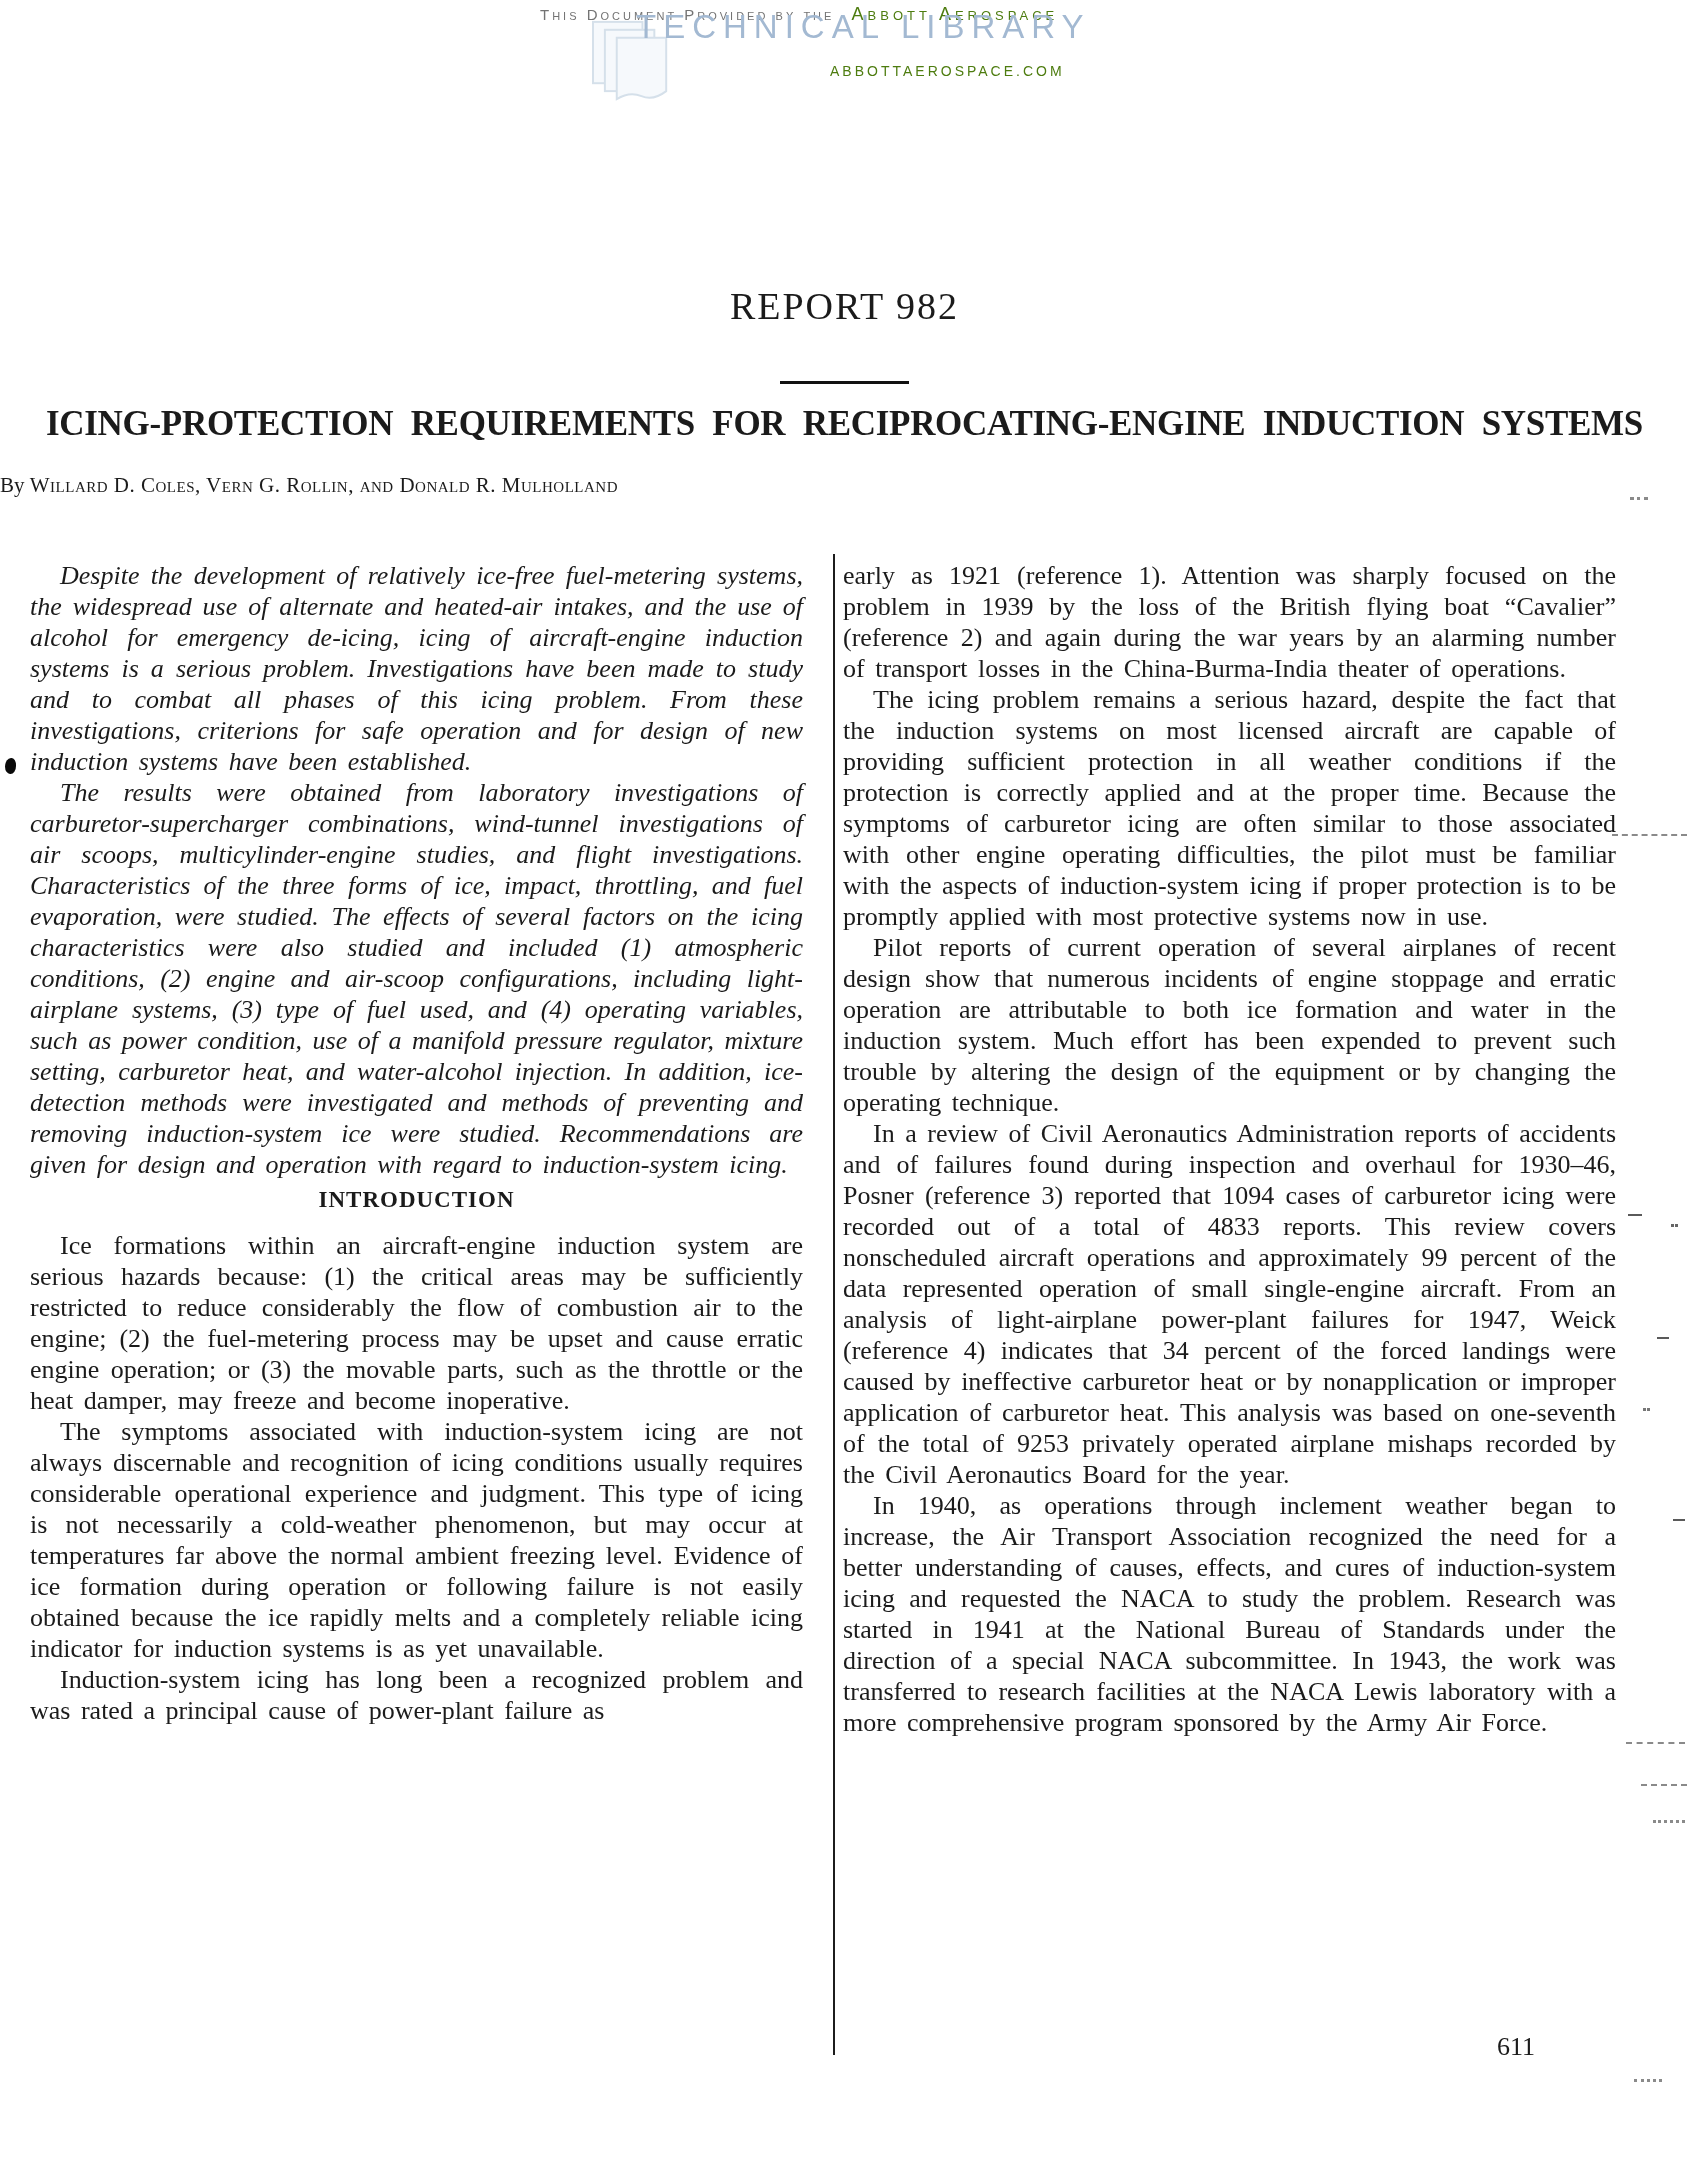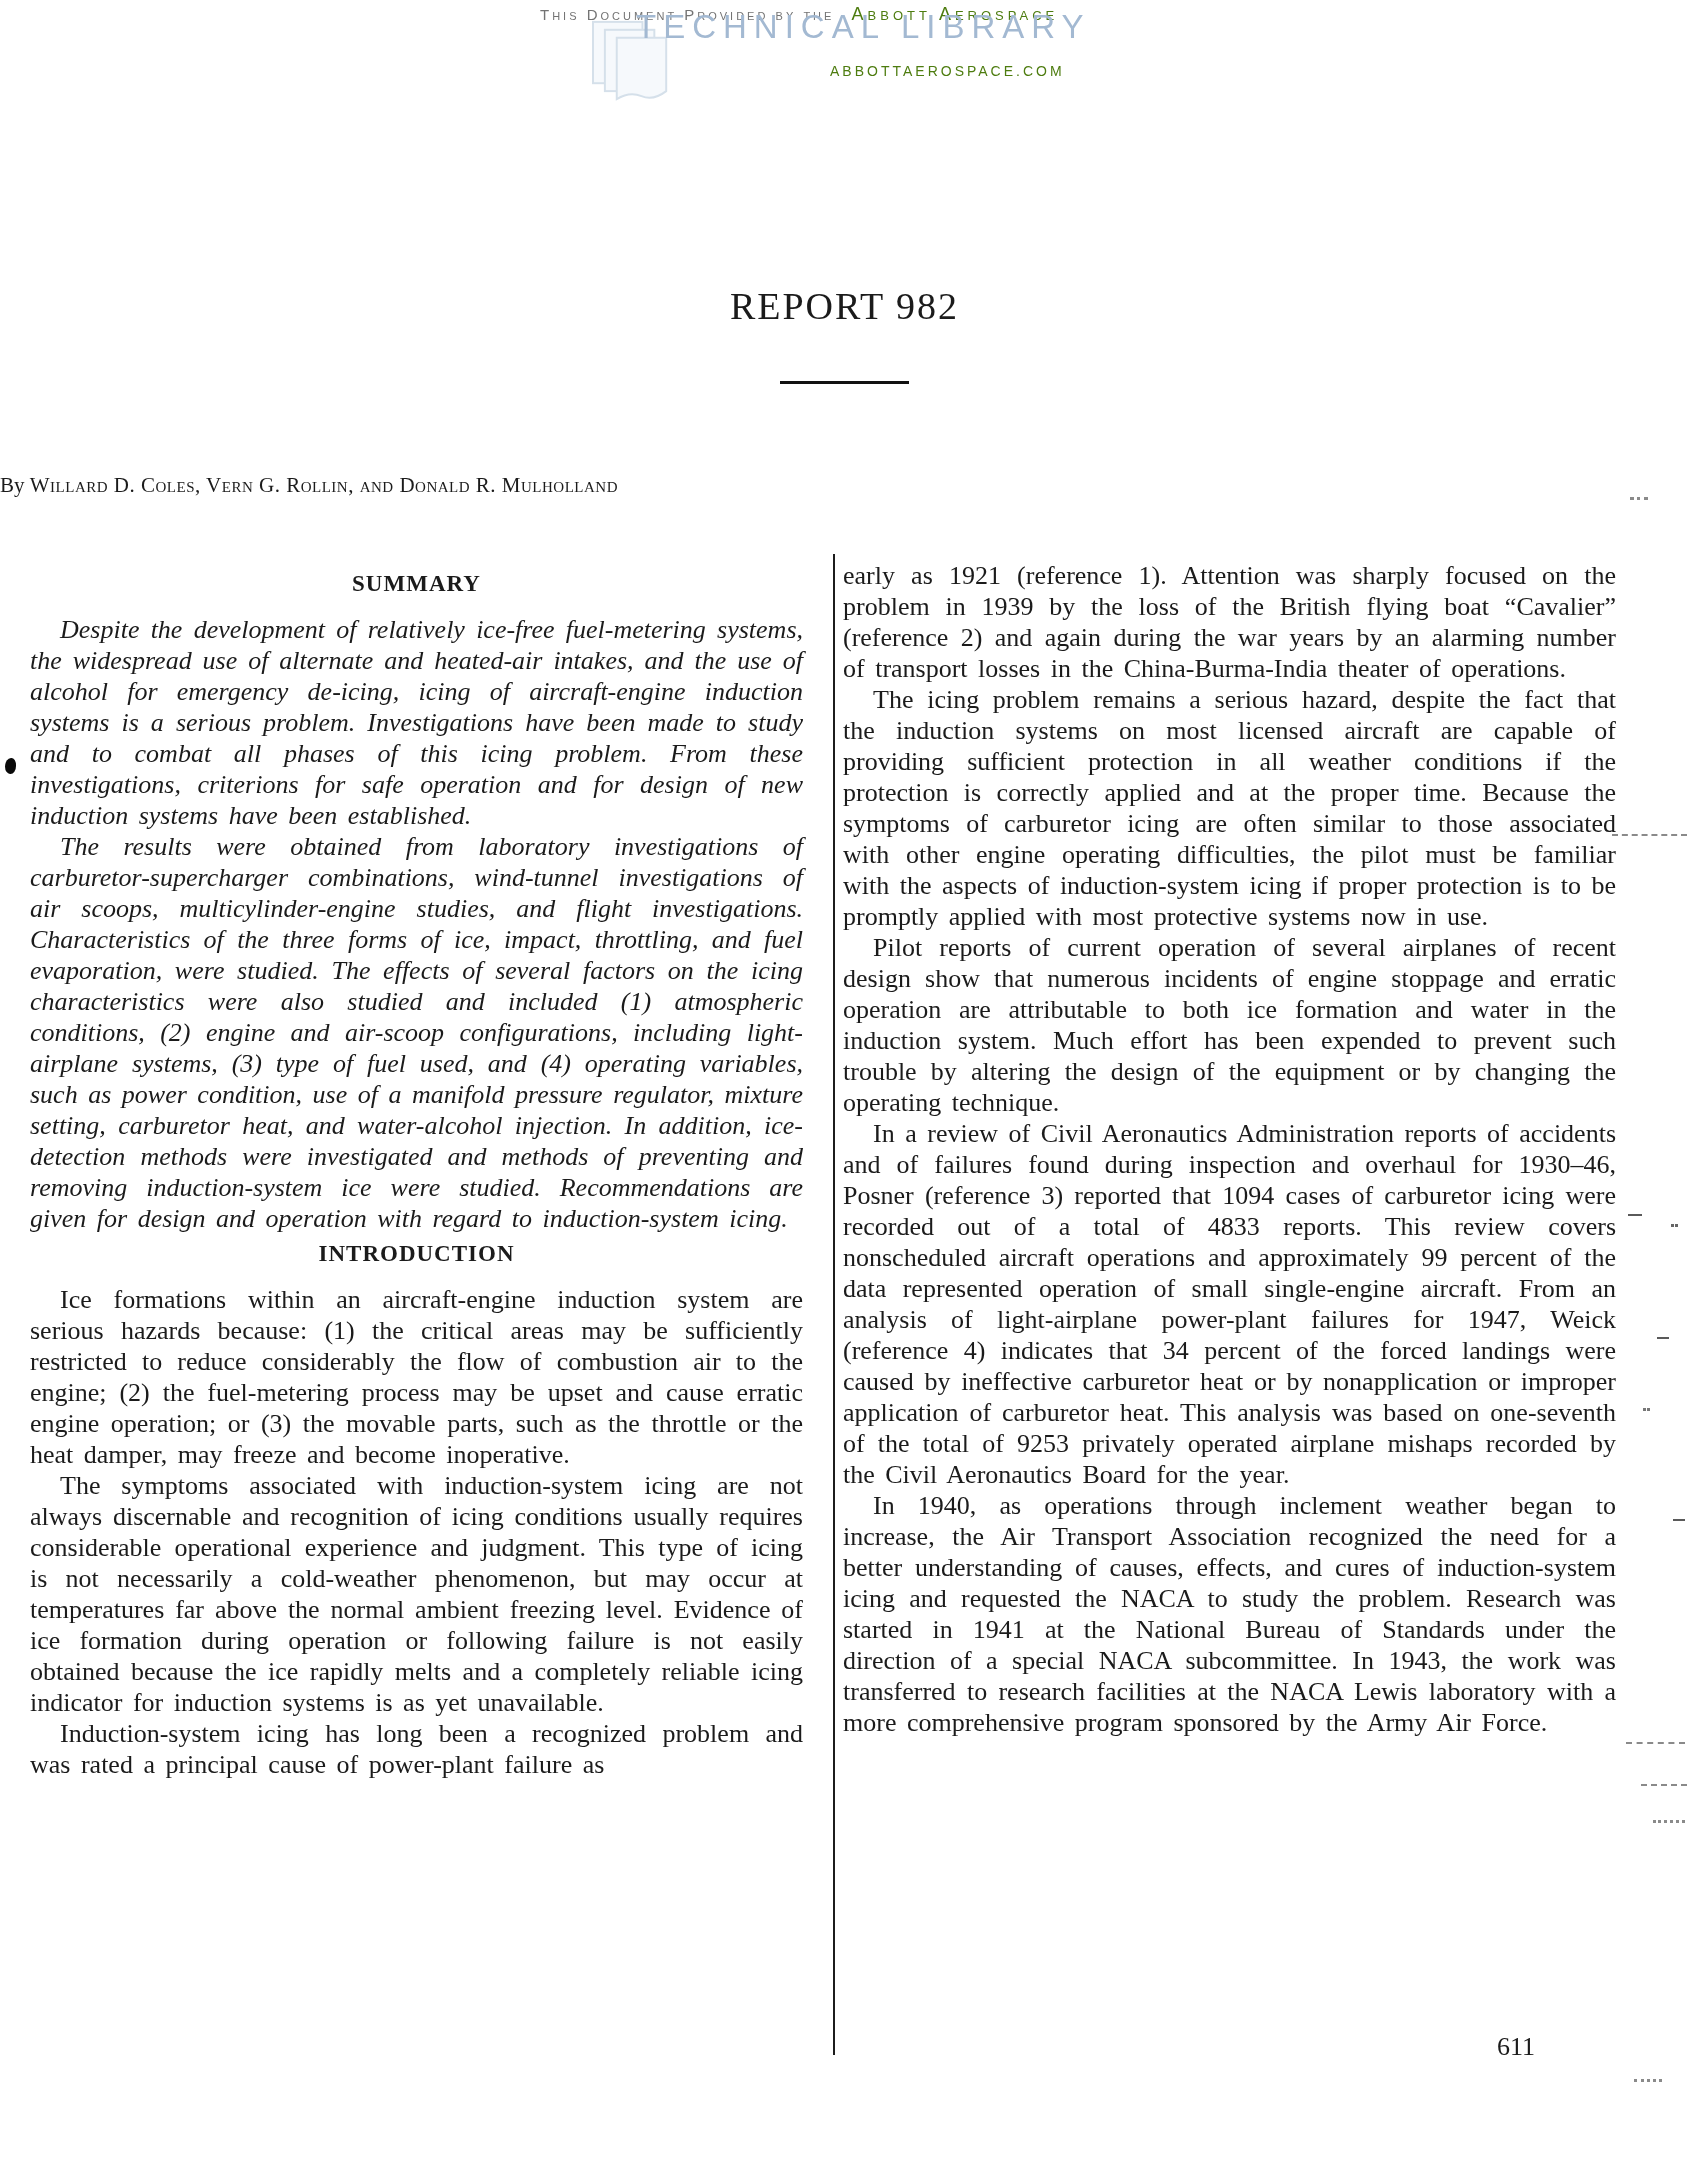--- a/index.html
+++ b/index.html
@@ -89,27 +89,27 @@
     <div class="wm-line1">
       <span class="wm-prefix">This Document Provided by the</span>
       <span class="wm-brand">Abbott Aerospace</span>
     </div>
     <div class="wm-title">TECHNICAL LIBRARY</div>
     <div class="wm-site">ABBOTTAEROSPACE.COM</div>
   </header>
 
   <div class="report-number">REPORT 982</div>
   <div class="title-rule"></div>
+  <h1 class="main-title">ICING-PROTECTION REQUIREMENTS FOR RECIPROCATING-ENGINE INDUCTION SYSTEMS</h1>
   <div class="byline"><span>By </span><span class="authors">Willard D. Coles, Vern G. Rollin, and Donald R. Mulholland</span></div>
 
   <div class="col-divider"></div>
 
   <main class="columns">
     <section class="col left">
-      <h2 class="sec-heading">SUMMARY</h2>
       <p class="summary-p">Despite the development of relatively ice-free fuel-metering systems, the widespread use of alternate and heated-air intakes, and the use of alcohol for emergency de-icing, icing of aircraft-engine induction systems is a serious problem.  Investigations have been made to study and to combat all phases of this icing problem.  From these investigations, criterions for safe operation and for design of new induction systems have been established.</p>
       <p class="summary-p">The results were obtained from laboratory investigations of carburetor-supercharger combinations, wind-tunnel investigations of air scoops, multicylinder-engine studies, and flight investigations.  Characteristics of the three forms of ice, impact, throttling, and fuel evaporation, were studied.  The effects of several factors on the icing characteristics were also studied and included (1) atmospheric conditions, (2) engine and air-scoop configurations, including light-airplane systems, (3) type of fuel used, and (4) operating variables, such as power condition, use of a manifold pressure regulator, mixture setting, carburetor heat, and water-alcohol injection.  In addition, ice-detection methods were investigated and methods of preventing and removing induction-system ice were studied.  Recommendations are given for design and operation with regard to induction-system icing.</p>
       <h2 class="sec-heading intro">INTRODUCTION</h2>
       <p>Ice formations within an aircraft-engine induction system are serious hazards because: (1) the critical areas may be sufficiently restricted to reduce considerably the flow of combustion air to the engine; (2) the fuel-metering process may be upset and cause erratic engine operation; or (3) the movable parts, such as the throttle or the heat damper, may freeze and become inoperative.</p>
       <p>The symptoms associated with induction-system icing are not always discernable and recognition of icing conditions usually requires considerable operational experience and judgment.  This type of icing is not necessarily a cold-weather phenomenon, but may occur at temperatures far above the normal ambient freezing level.  Evidence of ice formation during operation or following failure is not easily obtained because the ice rapidly melts and a completely reliable icing indicator for induction systems is as yet unavailable.</p>
       <p>Induction-system icing has long been a recognized problem and was rated a principal cause of power-plant failure as</p>
     </section>
     <section class="col right">
       <p class="no-indent">early as 1921 (reference 1).  Attention was sharply focused on the problem in 1939 by the loss of the British flying boat “Cavalier” (reference 2) and again during the war years by an alarming number of transport losses in the China-Burma-India theater of operations.</p>
       <p>The icing problem remains a serious hazard, despite the fact that the induction systems on most licensed aircraft are capable of providing sufficient protection in all weather conditions if the protection is correctly applied and at the proper time.  Because the symptoms of carburetor icing are often similar to those associated with other engine operating difficulties, the pilot must be familiar with the aspects of induction-system icing if proper protection is to be promptly applied with most protective systems now in use.</p>

